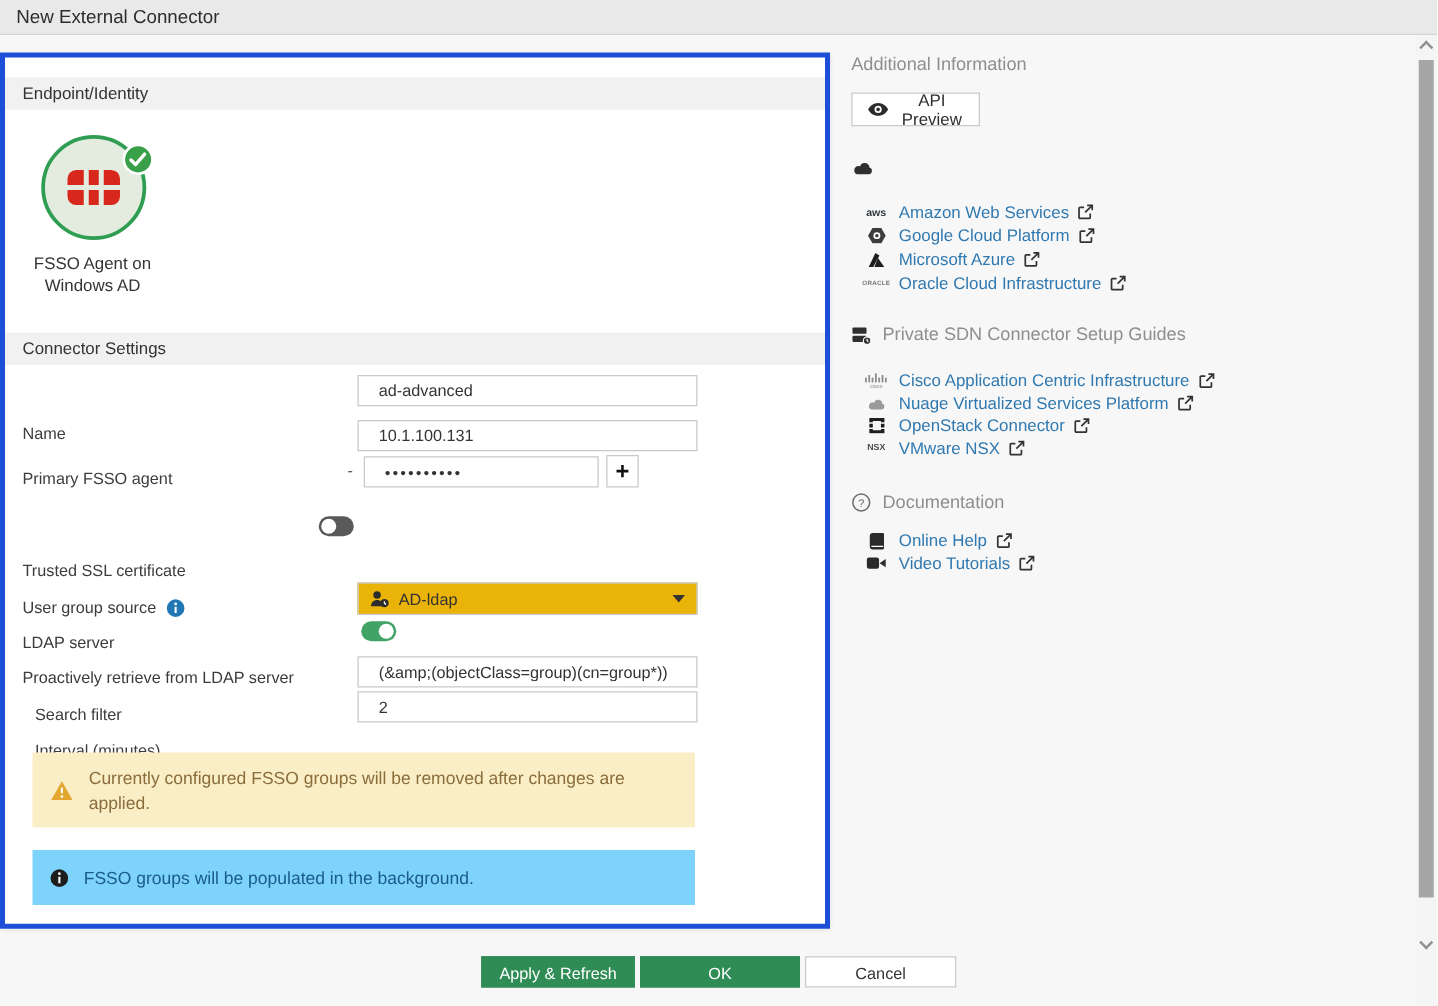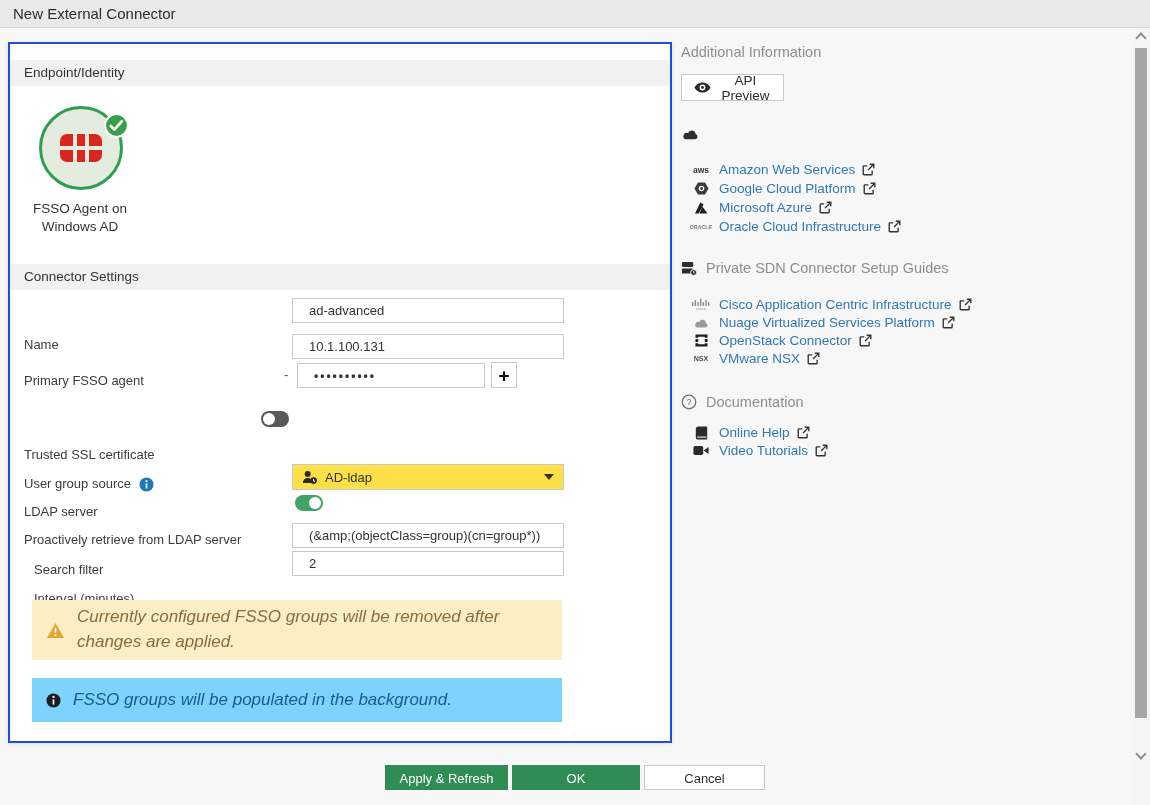--- a/index.html
+++ b/index.html
@@ -13,22 +13,22 @@
 
   
   .titlebar {
     left:0; top:0; width:1150px; height:28px;
     background:#e9e9e9; border-bottom:1px solid #d5d5d5;
     line-height:28px; padding-left:13px; font-size:15px; color:#2c2c2c;
   }
 
   
   .card {
-    left:8px; top:42px; width:664px; height:701px;
-    background:#fff; border:2px solid #1d4ed8;
+    left:0; top:42px; width:664px; height:701px;
+    background:#fff; border:4px solid #1d4ed8;
     box-shadow:0 1px 4px rgba(0,0,0,.10);
   }
   .section-bar {
     position:absolute; left:0; width:100%; height:26px;
     background:#f1f1f1; line-height:26px; padding-left:14px;
     font-size:13.5px; color:#333;
   }
 
   
   .conn-circle {
@@ -65,29 +65,29 @@
   .toggle.on  { background:#41a366; } .toggle.on  .knob { right:2px; }
 
   .seg { position:absolute; display:flex; height:27px; }
   .seg-btn {
     border:1px solid #c9c9c9; background:#fff; color:#333; line-height:25px;
     padding:0 11px; font-size:13px; cursor:pointer; white-space:nowrap;
   }
   .seg-btn.active { background:#2f8c55; border-color:#2f8c55; color:#fff; margin-left:-1px; }
 
   .selbox {
-    position:absolute; height:26px; border:1px solid #c9c9c9; background:#fde047;
+    position:absolute; height:26px; border:1px solid #c9c9c9; background:#eab308;
     display:flex; align-items:center; gap:7px; padding:0 9px; cursor:pointer;
   }
   .caret { width:0; height:0; border-left:5px solid transparent; border-right:5px solid transparent; border-top:6px solid #333; margin-left:auto; }
 
   .msg { position:absolute; left:22px; width:530px; display:flex; align-items:center; gap:12px; padding:10px 14px; }
   .msg.warn { background:#faeec6; color:#8a6d3b; }
   .msg.info { background:#7dd3fc; color:#1a5b8e; }
-  .msg .txt { line-height:1.45; font-size:17px;font-style:italic; }
+  .msg .txt { line-height:1.45; font-size:14px; }
   .msg.warn .txt { width:452px; }
 
   
   .side-h { position:absolute; color:#8e8e8e; font-size:14.5px; display:flex; align-items:center; gap:9px; }
   .api-btn {
     position:absolute; left:681px; top:74px; width:103px; height:27px;
     background:#fff; border:1px solid #c9c9c9; display:flex; align-items:center; gap:9px;
     padding:0 12px; font-size:13.5px; color:#2d2d2d; cursor:pointer;
   }
   .side-link { position:absolute; display:flex; align-items:center; gap:7px; height:19px; }

